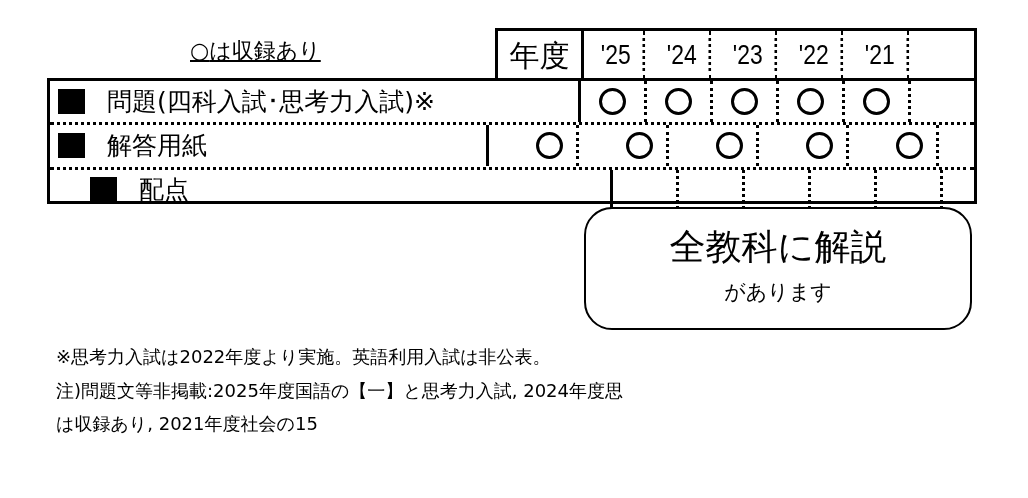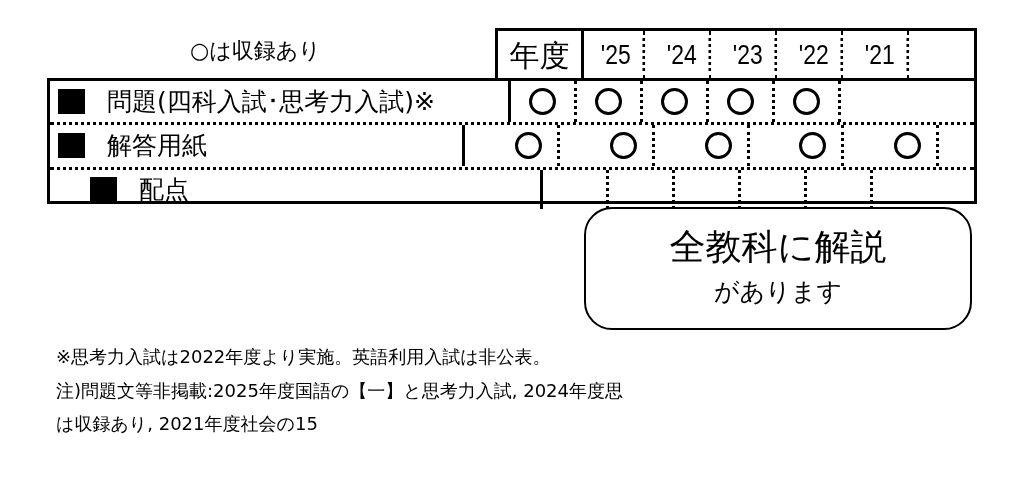--- a/index.html
+++ b/index.html
@@ -1,43 +1,43 @@
 <!DOCTYPE html>
 <html><head>
 <meta charset="utf-8">
 <style>
   html, body { margin: 0; padding: 0; background: #ffffff; }
   body { width: 1028px; height: 498px; position: relative; overflow: hidden;
          font-family: "DejaVu Sans", "Liberation Sans", sans-serif; color: #000; }
   .abs { position: absolute; }
-  .legend { left: 190px; top: 36px; font-size: 22px; letter-spacing: 0px; }
+  .legend { left: 190px; top: 36px; font-size: 22px; letter-spacing: 0px; text-decoration: underline; }
   .legend .mk { font-weight: bold; }
 
   
   .hdr { left: 495px; top: 28px; width: 482px; height: 51px; border: 3px solid #000; border-bottom: none; box-sizing: border-box; display: flex; }
   .hdr .nendo { width: 86px; border-right: 3px solid #000; box-sizing: border-box; font-size: 30px; display: flex; align-items: center; justify-content: center; padding-top: 2px; }
   .hdr .yr { width: 66px; font-size: 27px; display: flex; align-items: center; justify-content: center; border-right: 3px dotted #000; box-sizing: border-box; font-family: "Liberation Sans Narrow", "Liberation Sans", sans-serif; transform: scaleX(0.85); }
   .hdr .yr.blank { flex: 1; border-right: none; }
 
   
   .tbl { left: 47px; top: 78px; width: 930px; height: 126px; border: 3px solid #000; box-sizing: border-box; }
   .row { position: absolute; left: 0; right: 0; height: 41px; display: flex; }
   .row.r0 { top: 0; }
   .row.r1 { top: 41px; border-top: 3px dotted #000; gap: 35px; }
   .row.r2 { top: 86px; border-top: 3px dotted #000; height: 39px; padding-left: 32px; }
-  .label { width: 461px; border-right: 3px solid #000; box-sizing: border-box; display: flex; align-items: center; font-size: 25px; }
+  .label { width: 531px; border-right: 3px solid #000; box-sizing: border-box; display: flex; align-items: center; font-size: 25px; }
   .label .sq { width: 27px; height: 25px; background: #000; margin-left: 8px; margin-right: 22px; }
   .cell { width: 66px; display: flex; align-items: center; justify-content: center; border-right: 3px dotted #000; box-sizing: border-box; }
   .cell.blank { flex: 1; border-right: none; }
   .circle { width: 21px; height: 21px; border: 3px solid #000; border-radius: 50%; box-sizing: content-box; }
 
   
   .note { left: 584px; top: 207px; width: 388px; height: 123px; border: 2px solid #000; border-radius: 28px; box-sizing: border-box; text-align: center; }
   .note .l1 { font-size: 36px; margin-top: 18px; line-height: 40px; }
-  .note .l2 { font-size: 25px; margin-top: 10px; line-height: 30px; }
+  .note .l2 { font-size: 21px; margin-top: 10px; line-height: 30px; }
 
   .foot { left: 56px; font-size: 18px; line-height: 34px; white-space: nowrap; }
   .foot1 { top: 340px; }
   .foot2 { top: 374px; }
   .foot3 { top: 407px; }
 </style>
 </head>
 <body>
 
 <div class="abs legend">

